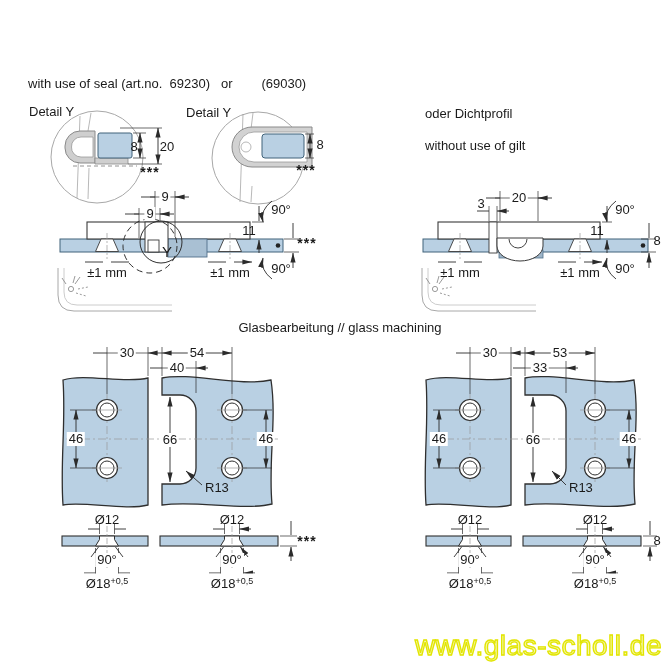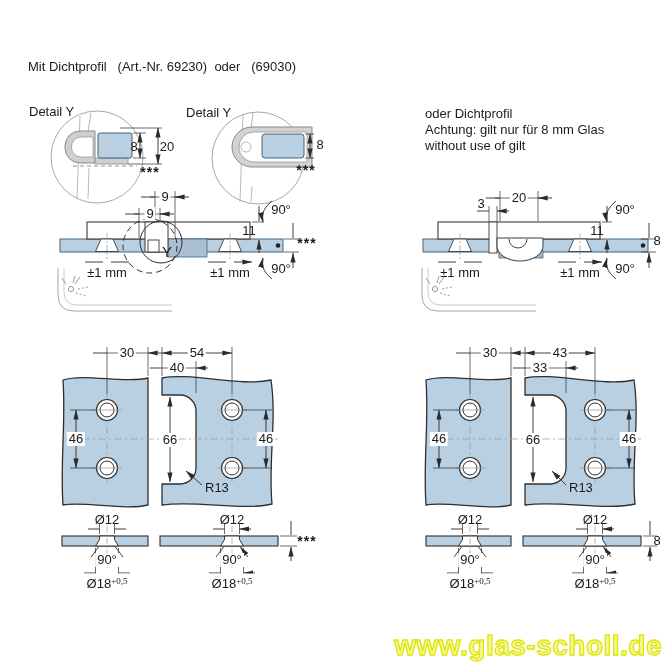--- a/index.html
+++ b/index.html
@@ -5,22 +5,22 @@
   html,body{margin:0;padding:0;background:#fff;}
   #canvas{position:relative;width:665px;height:665px;background:#fff;
           font-family:"Liberation Sans",sans-serif;color:#1a1a1a;overflow:hidden;}
   #art{position:absolute;left:0;top:0;}
   .lbl{position:absolute;font-size:13px;line-height:14px;white-space:pre;
        transform:translate(-50%,-50%);color:#1a1a1a;}
   .la{transform:translate(0,-50%);}
   .bg{background:#fff;padding:0 2px;}
   .stars{font-weight:700;font-size:14px;letter-spacing:1px;}
   .big{font-size:15px;}
-  .sup{font-size:9px;vertical-align:4px;letter-spacing:0;font-family:Liberation Serif, serif;}
-  .wm{position:absolute;right:3px;top:630px;font-size:28px;font-weight:700;
+  .sup{font-size:9px;vertical-align:4px;letter-spacing:0;}
+  .wm{position:absolute;right:3px;top:630px;font-size:28px;font-weight:400;
       letter-spacing:.5px;color:#f5f7a8;-webkit-text-stroke:1.3px #e2e500;
       text-shadow:0 0 2px #fff;}
   
   .ol{stroke:#2f2f2f;fill:none;}
   .dim{stroke:#2b2b2b;stroke-width:.9;fill:none;}
   .ext{stroke:#2b2b2b;stroke-width:.7;fill:none;}
   .cl{stroke:#999;stroke-width:.7;fill:none;}
   .soft{stroke:#a8a8a8;fill:none;}
 </style>
 </head>
@@ -226,33 +226,32 @@
     <path d="M462.5,524 V534 M477.5,524 V534 M587.5,524 V534 M602.5,524 V534" class="ext"></path>
     <path d="M451,529 H462.5 M489,529 H477.5 M576,529 H587.5 M614,529 H602.5" class="dim" marker-end="url(#ar)"></path>
     <path d="M454,557 L461.5,547 M486,557 L478.5,547 M579,557 L586.5,547 M611,557 L603.5,547" class="dim" marker-end="url(#ar)"></path>
     <path d="M458.5,548 V574 M481.5,548 V574 M583.5,548 V574 M606.5,548 V574" class="ext"></path>
     <path d="M447,573 H458.5 M493,573 H481.5 M572,573 H583.5 M618,573 H606.5" class="dim" marker-end="url(#ar)"></path>
     <path d="M643,536 H657 M643,546 H657" class="ext"></path>
     <path d="M650,521 V535 M650,561 V547" class="dim" marker-end="url(#ar)"></path>
   </g>
 </svg>
 
-<span class="lbl la" style="left:28px;top:67px">Mit Dichtprofil   (Art.-Nr. 69230)  oder   (69030)</span>
+<span class="lbl la" style="left:28px;top:84px">with use of seal (art.no.  69230)   or        (69030)</span>
 
 <span class="lbl la" style="left:29px;top:112px">Detail Y</span>
 <span class="lbl la" style="left:186px;top:113px">Detail Y</span>
 
 <span class="lbl" style="left:134px;top:147px">8</span>
 <span class="lbl" style="left:167px;top:147px">20</span>
 <span class="lbl stars" style="left:150px;top:172px">***</span>
 <span class="lbl" style="left:320px;top:145px">8</span>
 <span class="lbl stars" style="left:306px;top:170px">***</span>
 
 <span class="lbl la" style="left:425px;top:114px">oder Dichtprofil</span>
-<span class="lbl la" style="left:425px;top:130px">Achtung: gilt nur für 8 mm Glas</span>
 <span class="lbl la" style="left:425px;top:146px">without use of gilt</span>
 
 <span class="lbl bg" style="left:165px;top:197px">9</span>
 <span class="lbl bg" style="left:150px;top:214px">9</span>
 <span class="lbl" style="left:281px;top:210px">90°</span>
 <span class="lbl" style="left:249px;top:231px">11</span>
 <span class="lbl stars" style="left:307px;top:243px">***</span>
 <span class="lbl" style="left:281px;top:269px">90°</span>
 <span class="lbl" style="left:107px;top:273px">±1 mm</span>
 <span class="lbl" style="left:230px;top:273px">±1 mm</span>
@@ -260,31 +259,32 @@
 
 <span class="lbl bg" style="left:519px;top:198px">20</span>
 <span class="lbl" style="left:481px;top:204px">3</span>
 <span class="lbl" style="left:625px;top:210px">90°</span>
 <span class="lbl" style="left:597px;top:231px">11</span>
 <span class="lbl" style="left:657px;top:241px">8</span>
 <span class="lbl" style="left:625px;top:269px">90°</span>
 <span class="lbl" style="left:460px;top:273px">±1 mm</span>
 <span class="lbl" style="left:580px;top:273px">±1 mm</span>
 
+<span class="lbl" style="left:340px;top:328px">Glasbearbeitung // glass machining</span>
 
 <span class="lbl bg" style="left:127px;top:353px">30</span>
 <span class="lbl bg" style="left:197px;top:353px">54</span>
 <span class="lbl bg" style="left:177px;top:368px">40</span>
 <span class="lbl bg" style="left:76px;top:439px">46</span>
 <span class="lbl bg" style="left:170px;top:440px">66</span>
 <span class="lbl bg" style="left:266px;top:439px">46</span>
 <span class="lbl la" style="left:205px;top:488px">R13</span>
 
 <span class="lbl bg" style="left:490px;top:353px">30</span>
-<span class="lbl bg" style="left:560px;top:353px">43</span>
+<span class="lbl bg" style="left:560px;top:353px">53</span>
 <span class="lbl bg" style="left:540px;top:368px">33</span>
 <span class="lbl bg" style="left:439px;top:439px">46</span>
 <span class="lbl bg" style="left:533px;top:440px">66</span>
 <span class="lbl bg" style="left:629px;top:439px">46</span>
 <span class="lbl la" style="left:569px;top:488px">R13</span>
 
 <span class="lbl" style="left:107px;top:520px">Ø12</span>
 <span class="lbl" style="left:232px;top:520px">Ø12</span>
 <span class="lbl bg" style="left:107px;top:560px">90°</span>
 <span class="lbl bg" style="left:232px;top:560px">90°</span>

